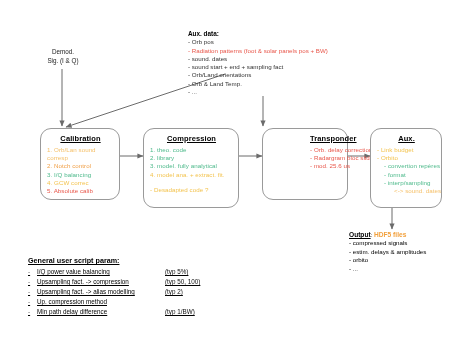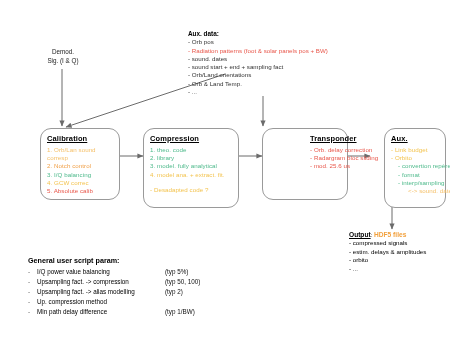--- a/index.html
+++ b/index.html
@@ -33,21 +33,21 @@
     box-sizing: border-box;
     border: 1px solid #9a9a9a;
     border-radius: 11px;
     background: #ffffff;
     padding: 4px 5px 4px 6px;
   }
   .box-title {
     font-size: 7.5px;
     font-weight: bold;
     color: #000000;
-    text-align: left;
+    text-align: center;
     text-decoration: underline;
     margin: 1px 0 3px 0;
     letter-spacing: 0.1px;
   }
   .box-list {
     list-style: none;
     margin: 0;
     padding: 0;
   }
   .box-list li {
@@ -197,21 +197,21 @@
 
   <div class="box" id="box-transponder" style="left:262px; top:128px; width:86px; height:72px;padding-left:47px;">
     <div class="box-title">Transponder</div>
     <ul class="box-list" id="list-transponder">
         <li style="color: rgb(232, 86, 74);">- Orb. delay correction</li>
         <li style="color: rgb(232, 86, 74);">- Radargram  bloc sliding</li>
         <li style="color: rgb(232, 86, 74);">- mod. 25.6 us</li>
       </ul>
   </div>
 
-  <div class="box" id="box-aux" style="left:384px; top:128px; width:62px; height:80px;">
+  <div class="box" id="box-aux" style="left:370px; top:128px; width:72px; height:80px;">
     <div class="box-title">Aux.</div>
     <ul class="box-list" id="list-aux">
         <li style="color: rgb(243, 195, 78);">- Link budget</li>
         <li style="color: rgb(243, 195, 78);">- Orbito</li>
         <li class="indent1" style="color: rgb(76, 185, 138);">- convertion repères</li>
         <li class="indent1" style="color: rgb(76, 185, 138);">- format</li>
         <li class="indent1" style="color: rgb(76, 185, 138);">- interp/sampling</li>
         <li class="indent2" style="color: rgb(245, 192, 106);">&lt;-&gt; sound. dates</li>
       </ul>
   </div>
@@ -221,21 +221,21 @@
       <span class="out-head">Output</span><span class="out-sep">: </span><span class="out-val">HDF5 files</span>
     </div>
     <div id="output-items">
         <div>- compressed signals</div>
         <div>- estim. delays &amp; amplitudes</div>
         <div>- orbito</div>
         <div>- ...</div>
       </div>
   </div>
 
-  <div id="params-block" style="left:28px; top:256px;">
+  <div id="params-block" style="left:28px; top:256px;text-decoration:underline;">
     <div class="p-title">General user script param:</div>
     <table>
       <tbody id="params-rows">
           <tr>
             <td class="dash">-</td>
             <td class="name">I/Q power value balancing</td>
             <td class="typ">(typ 5%)</td>
           </tr>
           <tr>
             <td class="dash">-</td>

